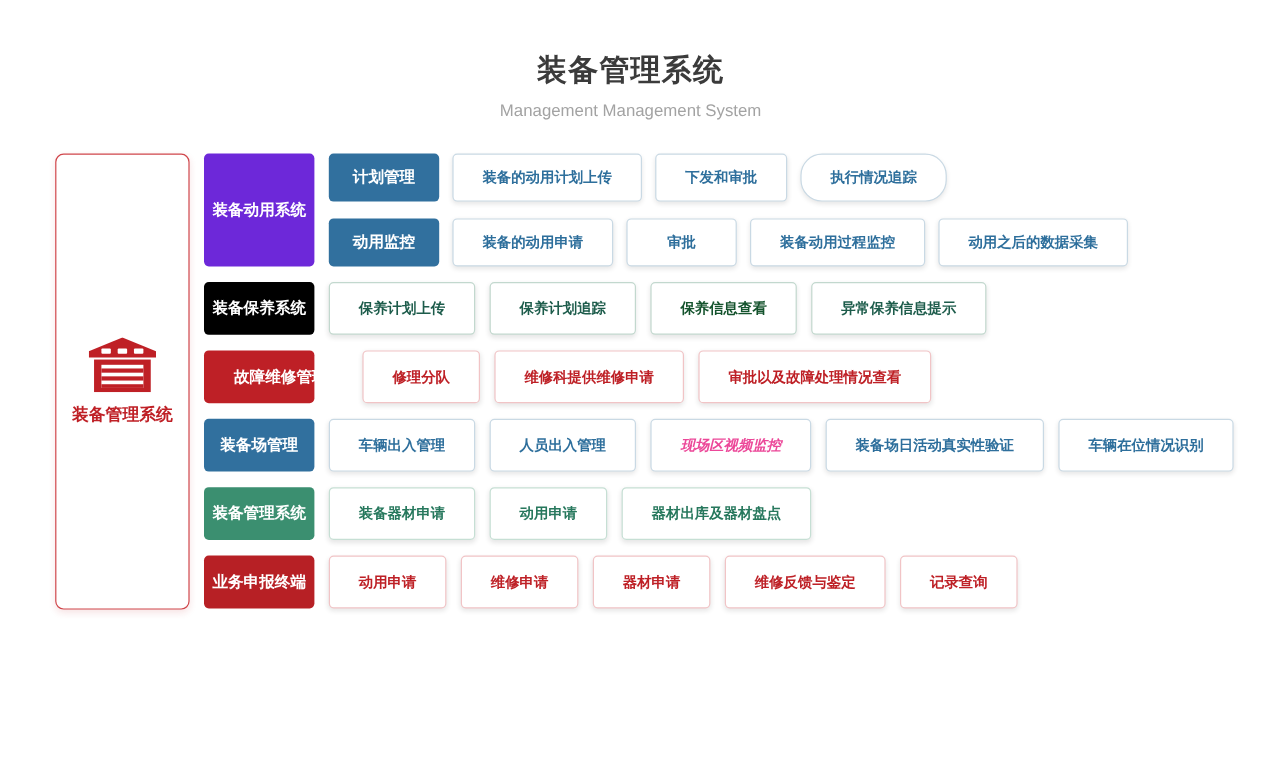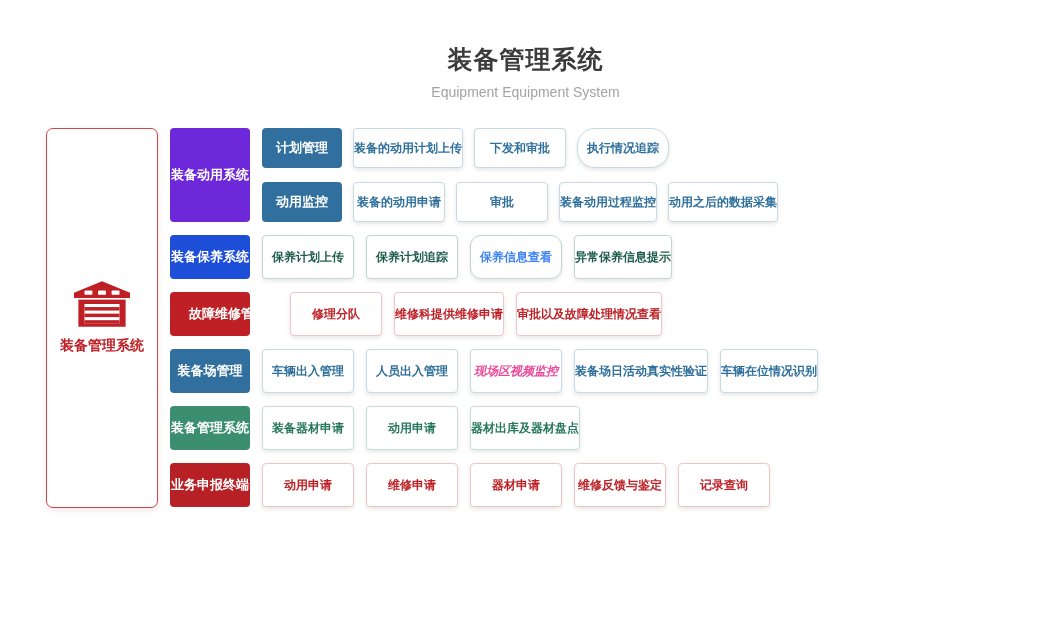--- a/index.html
+++ b/index.html
@@ -19,34 +19,34 @@
   .sidebar .icon { display:block; line-height:0; }
   .root-label { font-size:14px; font-weight:bold; }
 
   .branches { display:flex; flex-direction:column; gap:13px; }
 
   .branch-row { display:flex; gap:12px; height:44px; align-items:stretch; }
   .branch-row.multi { height:auto; }
 
   .box { display:flex; align-items:center; justify-content:center;
          border-radius:4px; font-weight:bold; white-space:nowrap; flex:0 0 auto; }
-  .solid { color:#ffffff; font-size:13px; width:80px; }
+  .solid { color:#ffffff; font-size:13px; width:92px; }
   .tall { align-self:stretch; }
   .outline { background:#ffffff; border:1px solid; font-size:12px; min-width:92px;
-             padding:0 0; box-shadow:0 2px 4px rgba(0,0,0,.10);text-align:right; }
+             padding:0 24px; box-shadow:0 2px 4px rgba(0,0,0,.10);text-align:right; }
 
   .subrows { display:flex; flex-direction:column; gap:14px; }
   .subrow { display:flex; gap:11px; height:40px; }
 </style>
 </head>
 <body>
 
 <div class="header">
   <div class="title">装备管理系统</div>
-  <div class="subtitle">Equipment Equipment System</div>
+  <div class="subtitle">Management Management System</div>
 </div>
 
 <div class="layout">
   <div class="sidebar" style="border-color: rgb(208, 70, 75);">
     <span class="icon" style="color: rgb(191, 32, 38);">
       <svg width="56" height="46" viewBox="0 0 64 52" fill="currentColor" xmlns="http://www.w3.org/2000/svg">
         <polygon points="32,0 64,13 64,19 0,19 0,13"></polygon>
         <rect x="12" y="10.5" width="9" height="5" rx="1" fill="#ffffff"></rect>
         <rect x="27.5" y="10.5" width="9" height="5" rx="1" fill="#ffffff"></rect>
         <rect x="43" y="10.5" width="9" height="5" rx="1" fill="#ffffff"></rect>
@@ -73,24 +73,24 @@
           <div class="subrow">
             <div class="box solid lead" style="background: rgb(49, 112, 158);">动用监控</div>
             <div class="box outline" style="color: rgb(46, 111, 156); border-color: rgb(201, 217, 228);">装备的动用申请</div>
             <div class="box outline" style="color: rgb(46, 111, 156); border-color: rgb(201, 217, 228);">审批</div>
             <div class="box outline" style="color: rgb(46, 111, 156); border-color: rgb(201, 217, 228);">装备动用过程监控</div>
             <div class="box outline" style="color: rgb(46, 111, 156); border-color: rgb(201, 217, 228);">动用之后的数据采集</div>
           </div>
         </div>
       </div>
       <div class="branch-row">
-        <div class="box solid category" style="background: #1d4ed8;">装备保养系统</div>
+        <div class="box solid category" style="background: #000000;">装备保养系统</div>
         <div class="box outline" style="color: rgb(29, 92, 75); border-color: rgb(194, 216, 206);">保养计划上传</div>
         <div class="box outline" style="color: rgb(29, 92, 75); border-color: rgb(194, 216, 206);">保养计划追踪</div>
-        <div class="box outline" style="color: #3b82f6; border-color: rgb(194, 216, 206); border-radius: 11px;">保养信息查看</div>
+        <div class="box outline" style="color: #14532d; border-color: rgb(194, 216, 206);">保养信息查看</div>
         <div class="box outline" style="color: rgb(29, 92, 75); border-color: rgb(194, 216, 206);">异常保养信息提示</div>
       </div>
       <div class="branch-row">
         <div class="box solid category" style="background: rgb(190, 32, 38); padding-left: 36px;">故障维修管理</div>
         <div class="box outline" style="color: rgb(190, 32, 38); border-color: rgb(241, 196, 198); margin-left: 28px;">修理分队</div>
         <div class="box outline" style="color: rgb(190, 32, 38); border-color: rgb(241, 196, 198);">维修科提供维修申请</div>
         <div class="box outline" style="color: rgb(190, 32, 38); border-color: rgb(241, 196, 198);">审批以及故障处理情况查看</div>
       </div>
       <div class="branch-row">
         <div class="box solid category" style="background: rgb(49, 112, 158);">装备场管理</div>

